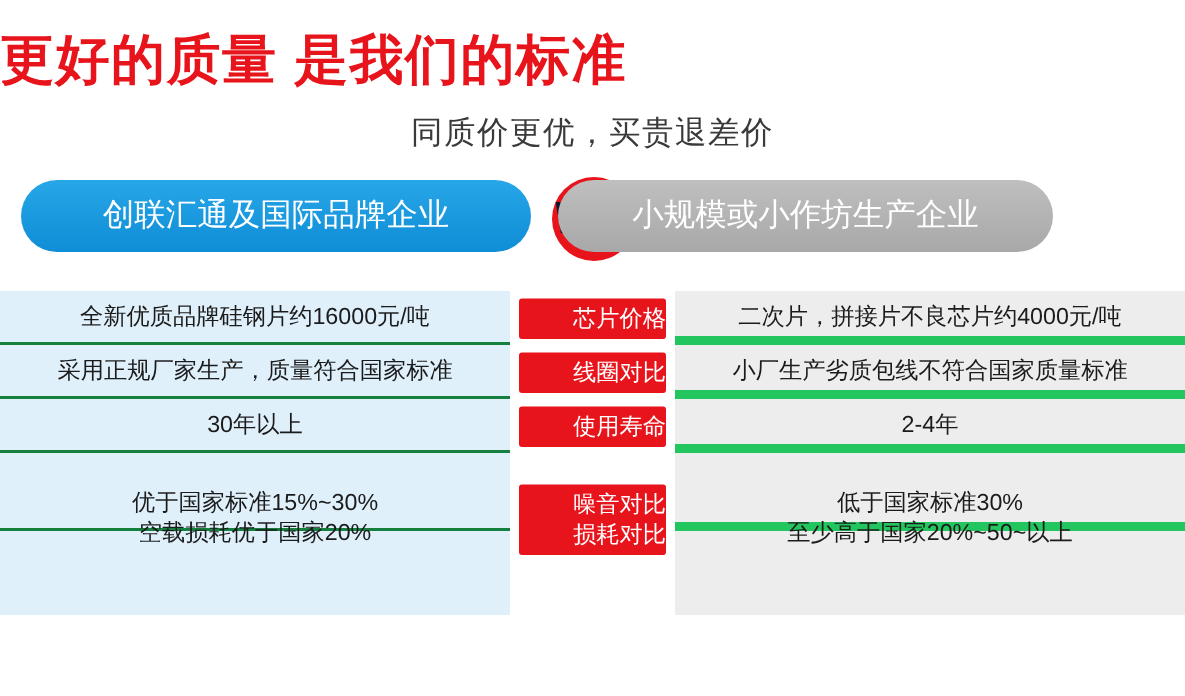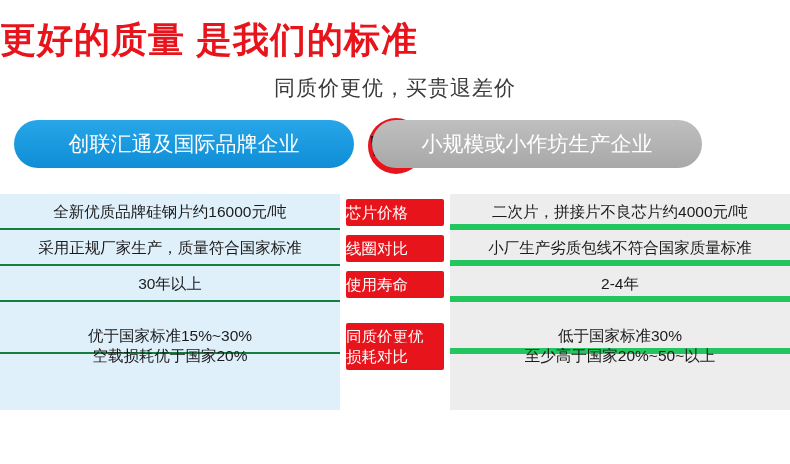--- a/index.html
+++ b/index.html
@@ -99,21 +99,21 @@
     display:flex;align-items:center;justify-content:center;
     box-sizing:border-box;
     position:relative;
     z-index:2;
   }
   .midbadge{
     width:98px;height:27px;line-height:27px;
     background:#e8141c;
     color:#ffffff;
     font-size:15.5px;
-    text-align:left;
+    text-align:right;
     border-radius:2px;
     white-space:nowrap;
   }
   .cell-right{
     width:340px;height:36px;line-height:36px;
     text-align:center;
     font-size:15.5px;
     color:#1b1b1b;
     box-sizing:border-box;
     border-bottom:6px solid #22c55e;
@@ -163,21 +163,21 @@
       <div class="cell-left">30年以上</div>
       <div class="cell-mid">
         <div class="midbadge">使用寿命</div>
       </div>
       <div class="cell-right">2-4年</div>
     </div>
 
     <div class="row" style="top:124px">
       <div class="cell-left">优于国家标准15%~30%</div>
       <div class="cell-mid">
-        <div class="midbadge">同质价更优</div>
+        <div class="midbadge">噪音对比</div>
       </div>
       <div class="cell-right">低于国家标准30%</div>
     </div>
 
     <div class="row" style="top:144px">
       <div class="cell-left">空载损耗优于国家20%</div>
       <div class="cell-mid">
         <div class="midbadge">损耗对比</div>
       </div>
       <div class="cell-right">至少高于国家20%~50~以上</div>

